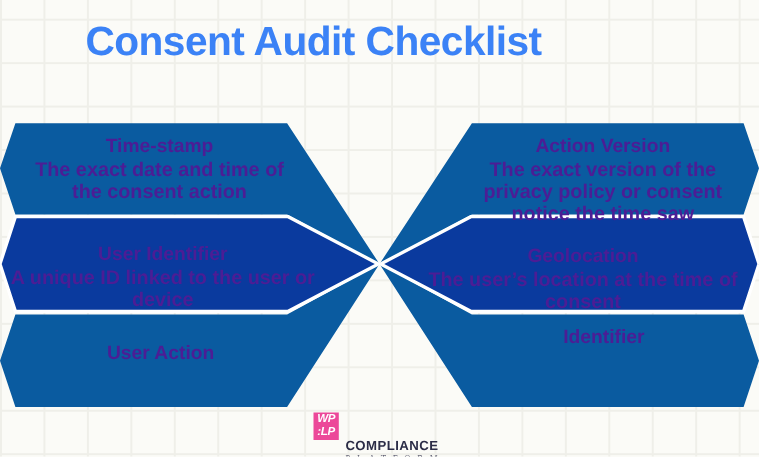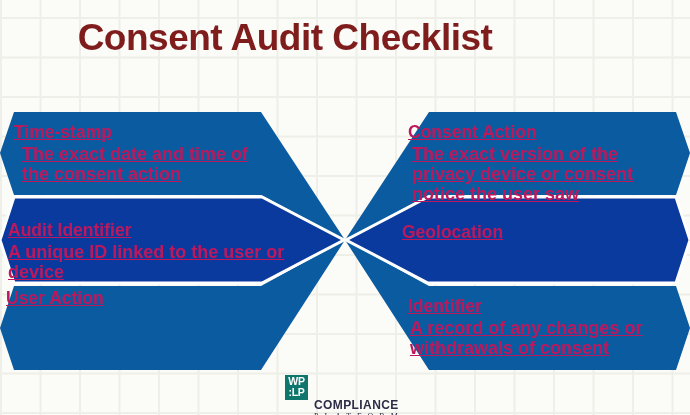--- a/index.html
+++ b/index.html
@@ -22,36 +22,35 @@
     .title {
       position: absolute;
       left: 0;
       top: 14px;
       width: 570px;
       text-align: center;
       font-family: "Liberation Sans", sans-serif;
       font-weight: 700;
       font-size: 37px;
       letter-spacing: -0.5px;
-      color: #7f1d1d;
+      color: #3b82f6;
       line-height: 48px;
     }
     svg.shapes {
       position: absolute;
       left: 0;
       top: 0;
       width: 690px;
       height: 415px;
     }
     .block {
       position: absolute;
-      text-align: left;
-      color: #be185d;
+      text-align: center;
+      color: #4c1d95;
       font-family: "Liberation Sans", sans-serif;
-      text-decoration: underline;
     }
     .block .h {
       font-weight: 700;
       font-size: 17.5px;
       line-height: 22px;
       margin-bottom: 1px;
     }
     .block .d {
       font-weight: 700;
       font-size: 18px;
@@ -61,31 +60,32 @@
       position: absolute;
       left: 285px;
       top: 373px;
       height: 28px;
       display: flex;
       align-items: center;
     }
     .logo .mark {
       width: 23px;
       height: 25px;
-      background: #0f766e;
+      background: #ec4899;
       color: #ffffff;
       font-family: "Liberation Sans", sans-serif;
       font-weight: 700;
       font-size: 10.5px;
       line-height: 11px;
       display: flex;
       flex-direction: column;
       align-items: center;
       justify-content: center;
       letter-spacing: -0.3px;
+      font-style: italic;
     }
     .logo .words {
       margin-left: 6px;
       display: flex;
       flex-direction: column;
       justify-content: center;
     }
     .logo .w1 {
       font-family: "Liberation Sans", sans-serif;
       font-weight: 700;
@@ -120,40 +120,40 @@
 
   <polygon points="676,197 428,197 346,240 428,283 676,283 690,240" fill="#0a3a9e" stroke="#ffffff" stroke-width="3" stroke-linejoin="miter"></polygon>
 </svg>
 
 <div class="block" style="left:14px; top:121px; width:262px;">
   <div class="h">Time-stamp</div>
   <div class="d" style="padding:0 8px;">The exact date and time of the consent action</div>
 </div>
 
 <div class="block" style="left:8px; top:219px; width:280px;">
-  <div class="h">Audit Identifier</div>
+  <div class="h">User Identifier</div>
   <div class="d">A unique ID linked to the user or device</div>
 </div>
 
-<div class="block" style="left:6px; top:287px; width:280px;">
+<div class="block" style="left:6px; top:309px; width:280px;">
   <div class="h">User Action</div>
 </div>
 
 <div class="block" style="left:408px; top:121px; width:280px;">
-  <div class="h">Consent Action</div>
-  <div class="d" style="padding:0 4px;">The exact version of the privacy device or consent notice the user saw</div>
+  <div class="h">Action Version</div>
+  <div class="d" style="padding:0 4px;">The exact version of the privacy policy or consent notice the time saw</div>
 </div>
 
-<div class="block" style="left:402px; top:221px; width:288px;">
+<div class="block" style="left:386px; top:221px; width:288px;">
   <div class="h">Geolocation</div>
+  <div class="d">The user’s location at the time of consent</div>
 </div>
 
 <div class="block" style="left:408px; top:295px; width:282px;">
   <div class="h">Identifier</div>
-  <div class="d" style="padding:0 2px;">A record of any changes or withdrawals of consent</div>
 </div>
 
 <div class="logo">
   <div class="mark">
     <span>WP</span>
     <span>:LP</span>
   </div>
   <div class="words">
     <span class="w1">COMPLIANCE</span>
     <span class="w2">PLATFORM</span>

